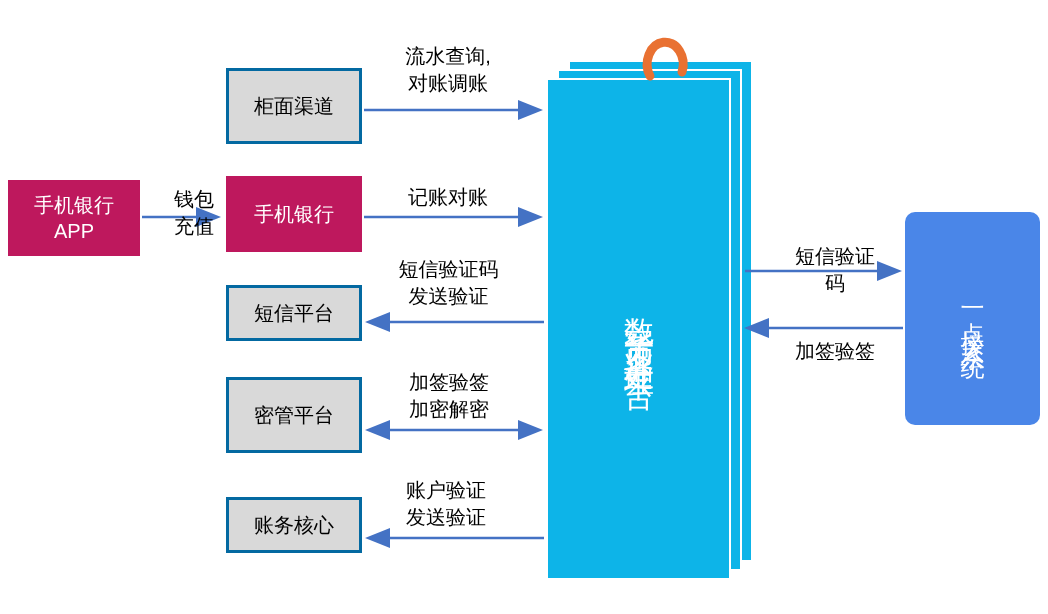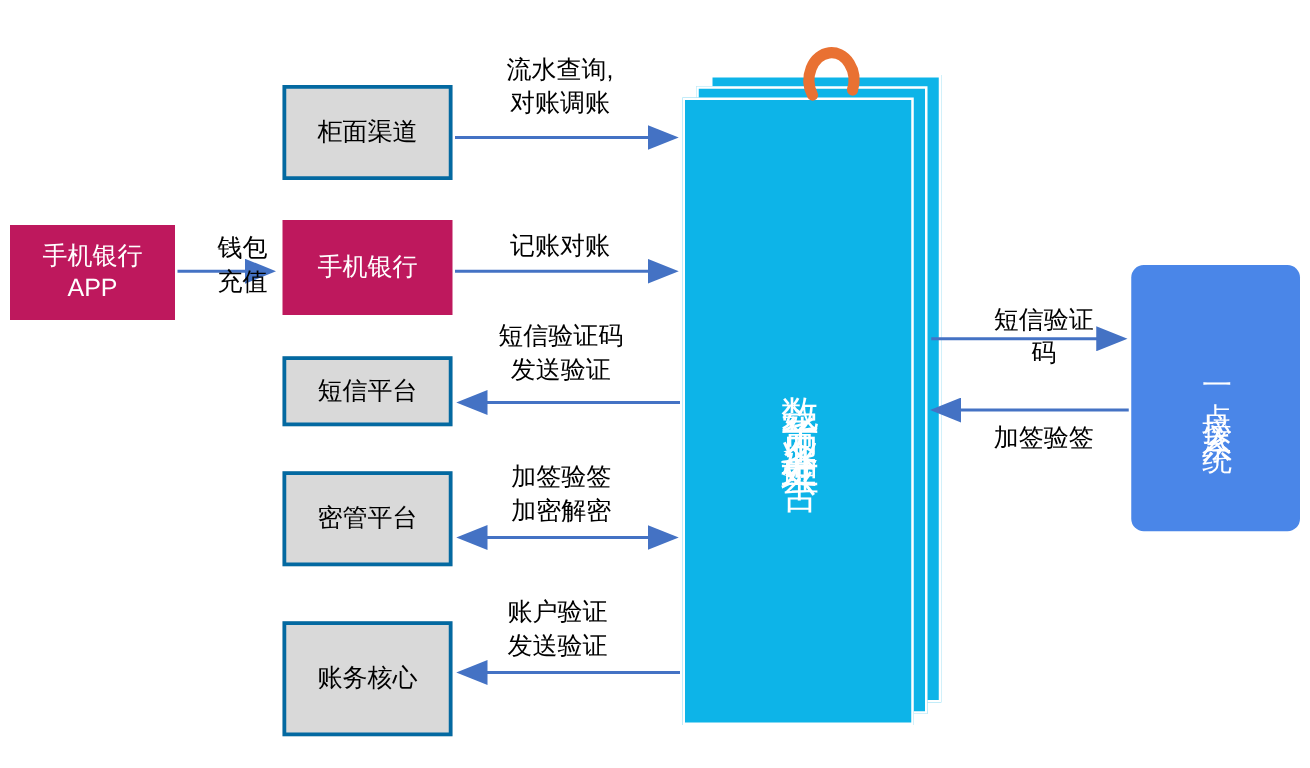--- a/index.html
+++ b/index.html
@@ -59,21 +59,21 @@
   </div>
 
   <div class="box gray-box" style="left:226px;top:285px;width:136px;height:56px;">
     <div class="pre">短信平台</div>
   </div>
 
   <div class="box gray-box" style="left:226px;top:377px;width:136px;height:76px;">
     <div class="pre">密管平台</div>
   </div>
 
-  <div class="box gray-box" style="left:226px;top:497px;width:136px;height:92px;">
+  <div class="box gray-box" style="left:226px;top:497px;width:136px;height:56px;">
     <div class="pre">账务核心</div>
   </div>
 
   <div class="access-box">
     <div class="access-text">一点接入系统</div>
   </div>
 
   <svg class="overlay" width="1048" height="614">
     <defs>
       <marker id="ah" markerWidth="10" markerHeight="8" refX="8" refY="4" orient="auto">

